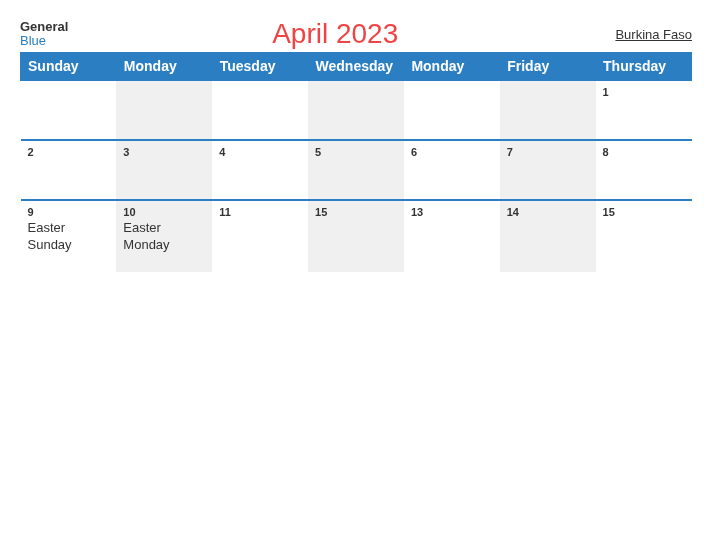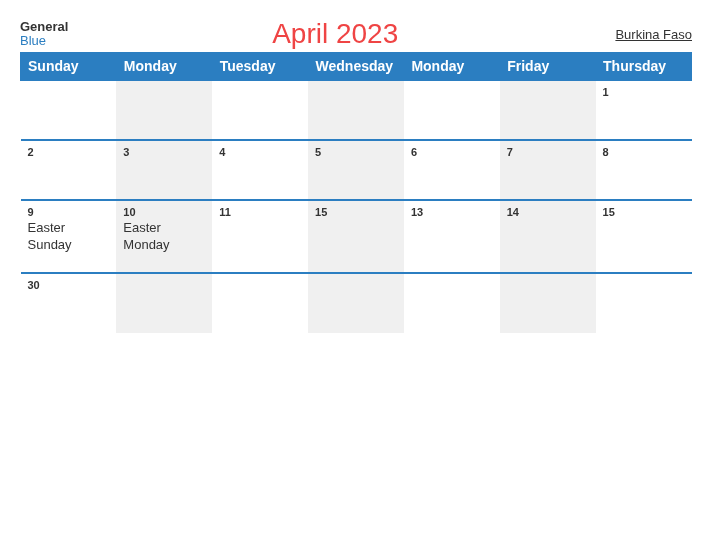--- a/index.html
+++ b/index.html
@@ -173,26 +173,15 @@
           <td>
             <span class="day-number">13</span>
           </td>
           <td class="gray-bg">
             <span class="day-number">14</span>
           </td>
           <td>
             <span class="day-number">15</span>
           </td>
         </tr>
-        <tr class="last-row">
-          <td>
-            <span class="day-number">30</span>
-          </td>
-          <td class="gray-bg"></td>
-          <td></td>
-          <td class="gray-bg"></td>
-          <td></td>
-          <td class="gray-bg"></td>
-          <td></td>
-        </tr>
       </tbody>
   </table>
 </div>
 
 </body></html>

